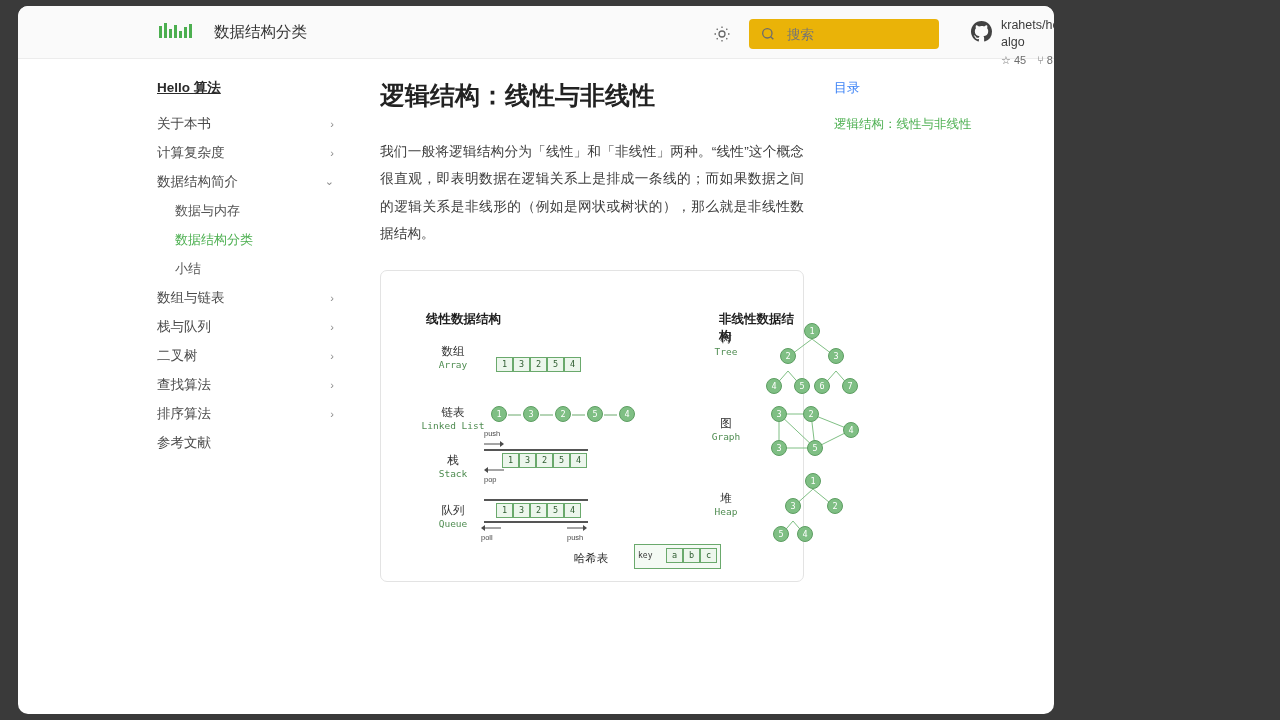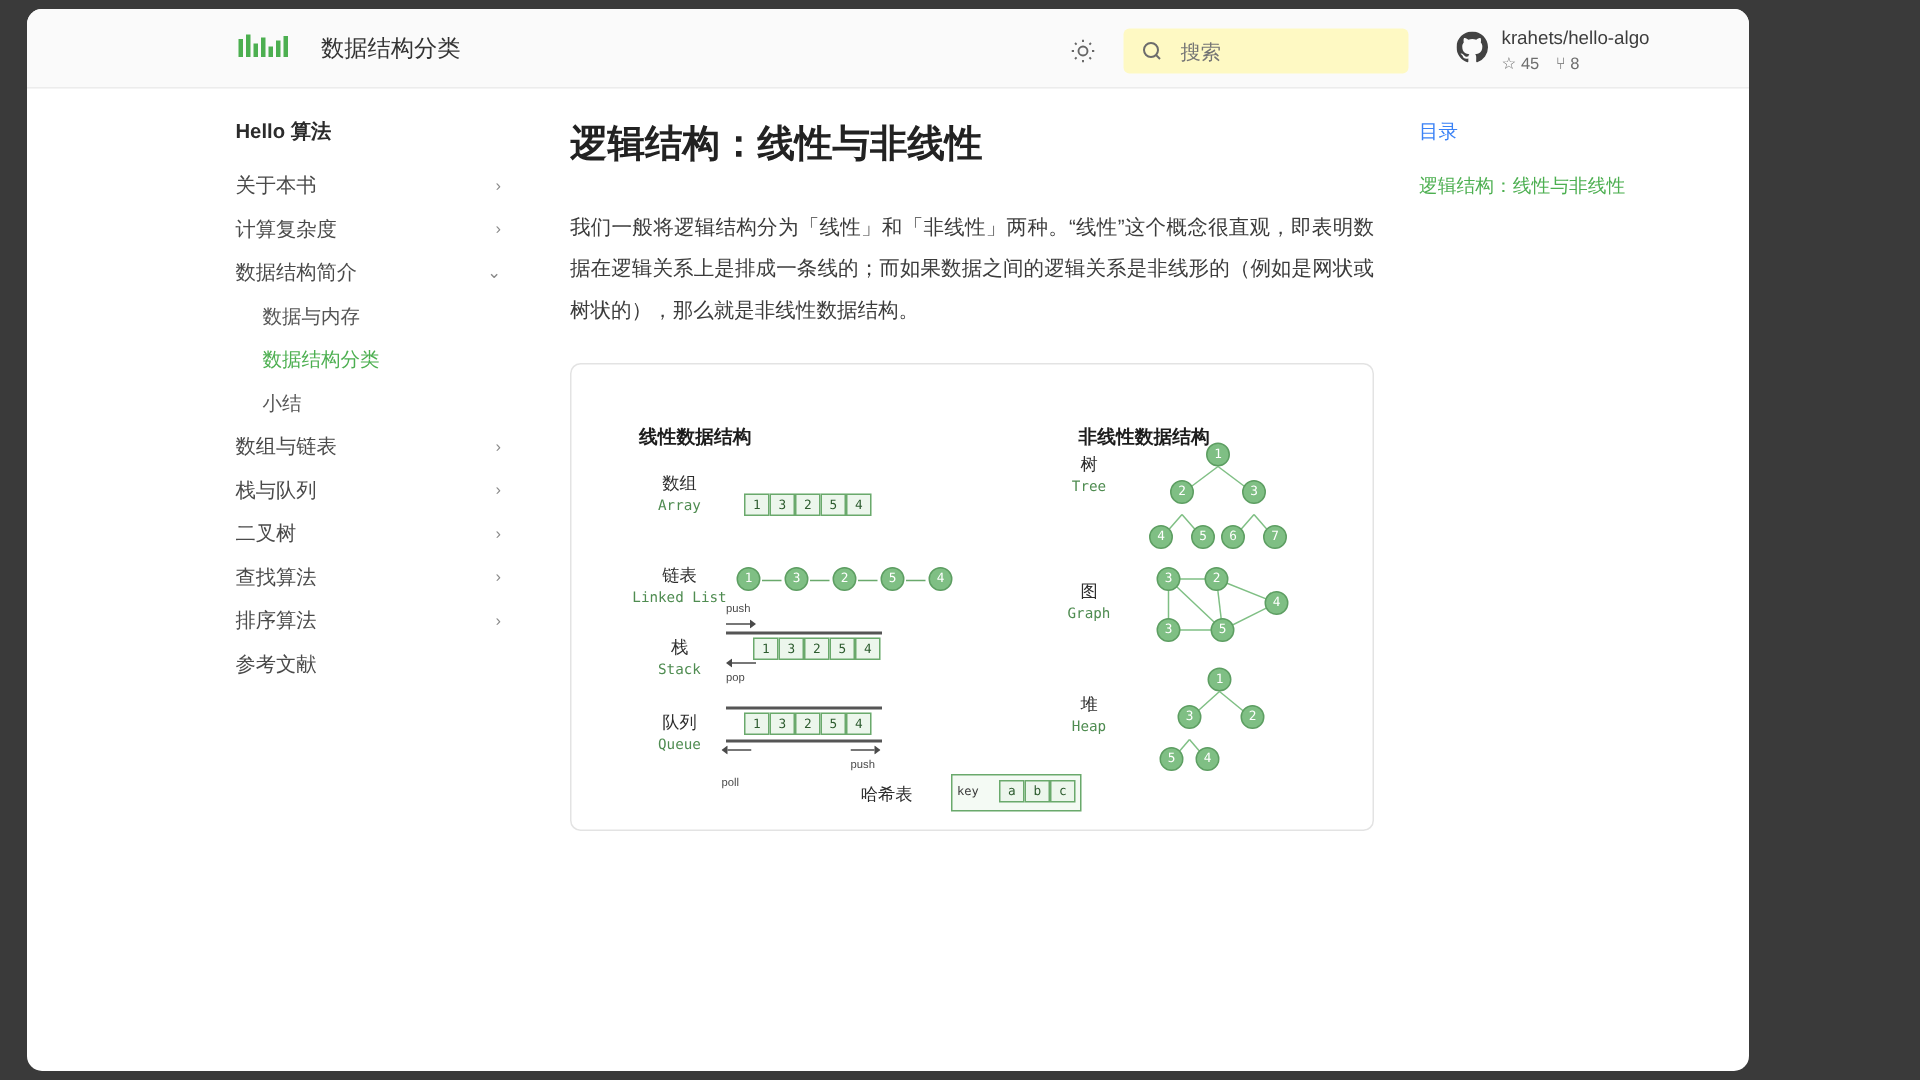--- a/index.html
+++ b/index.html
@@ -10,21 +10,21 @@
   }
   body {
     width: 1280px;
     height: 720px;
     overflow: hidden;
   }
   .page {
     position: absolute;
     left: 18px;
     top: 6px;
-    width: 1148px;
+    width: 1036px;
     height: 708px;
     background: #ffffff;
     border-radius: 10px;
     overflow: hidden;
   }
   
   .header {
     height: 52px;
     background: #fafafa;
     display: flex;
@@ -61,21 +61,21 @@
     align-items: center;
     justify-content: center;
     cursor: pointer;
   }
   .search-box {
     position: absolute;
     left: 731px;
     top: 13px;
     width: 190px;
     height: 30px;
-    background: #fef9c3;
+    background: #eab308;
     border-radius: 4px;
     display: flex;
     align-items: center;
   }
   .search-icon {
     margin-left: 11px;
     width: 16px;
     height: 16px;
     color: #6c6c6c;
     display: flex;
@@ -130,20 +130,21 @@
     width: 195px;
     margin-left: 139px;
     flex: 0 0 auto;
     padding-top: 6px;
   }
   .sidebar-title {
     font-size: 13.5px;
     font-weight: bold;
     color: #2b2b2b;
     margin-bottom: 12px;
+    text-decoration: underline;
   }
   .nav-item {
     display: flex;
     align-items: center;
     justify-content: space-between;
     font-size: 13.5px;
     color: #4a4a4a;
     padding: 5.5px 0;
     cursor: pointer;
   }
@@ -443,21 +444,21 @@
             <div class="cell">3</div>
             <div class="cell">2</div>
             <div class="cell">5</div>
             <div class="cell">4</div>
           </div>
           <div style="position:absolute;left:103px;top:240px;width:104px;height:2px;background:#555;"></div>
           <svg style="position:absolute;left:100px;top:244px;" width="20" height="6">
             <line x1="4" y1="3" x2="20" y2="3" stroke="#4a4a4a" stroke-width="1"></line>
             <polygon points="4,0 0,3 4,6" fill="#4a4a4a"></polygon>
           </svg>
-          <div style="position:absolute;left:100px;top:264px;" class="mini-lbl">poll</div>
+          <div style="position:absolute;left:100px;top:252px;" class="mini-lbl">poll</div>
           <svg style="position:absolute;left:186px;top:244px;" width="20" height="6">
             <line x1="0" y1="3" x2="16" y2="3" stroke="#4a4a4a" stroke-width="1"></line>
             <polygon points="16,0 20,3 16,6" fill="#4a4a4a"></polygon>
           </svg>
           <div style="position:absolute;left:186px;top:252px;" class="mini-lbl">push</div>
 
           <div style="position:absolute;left:168px;top:270px;width:84px;">
             <div class="lbl-cn">哈希表</div>
 
           </div>

